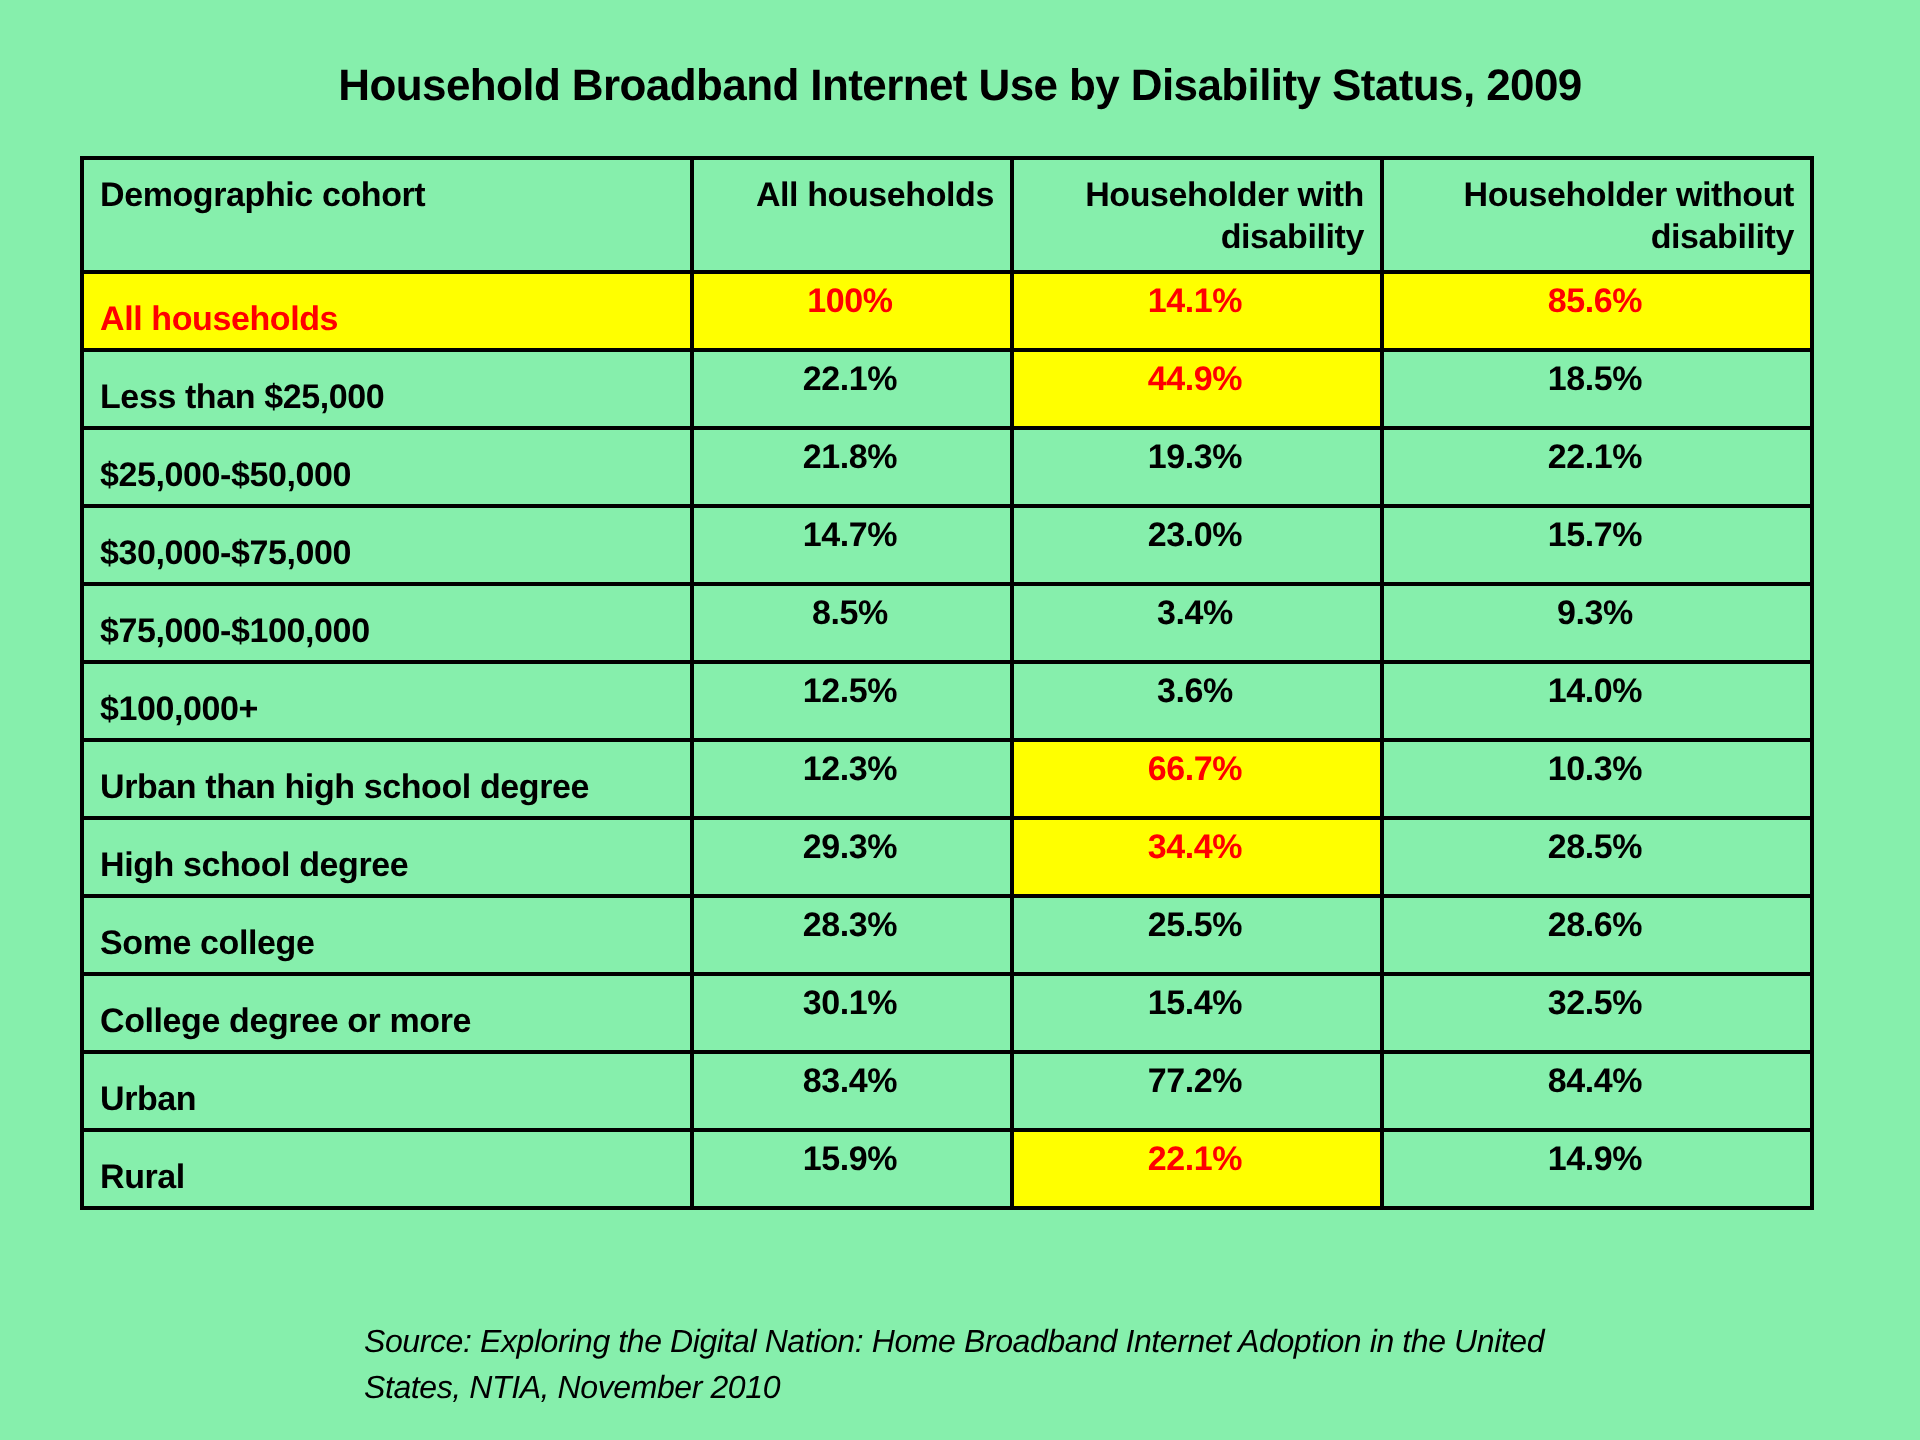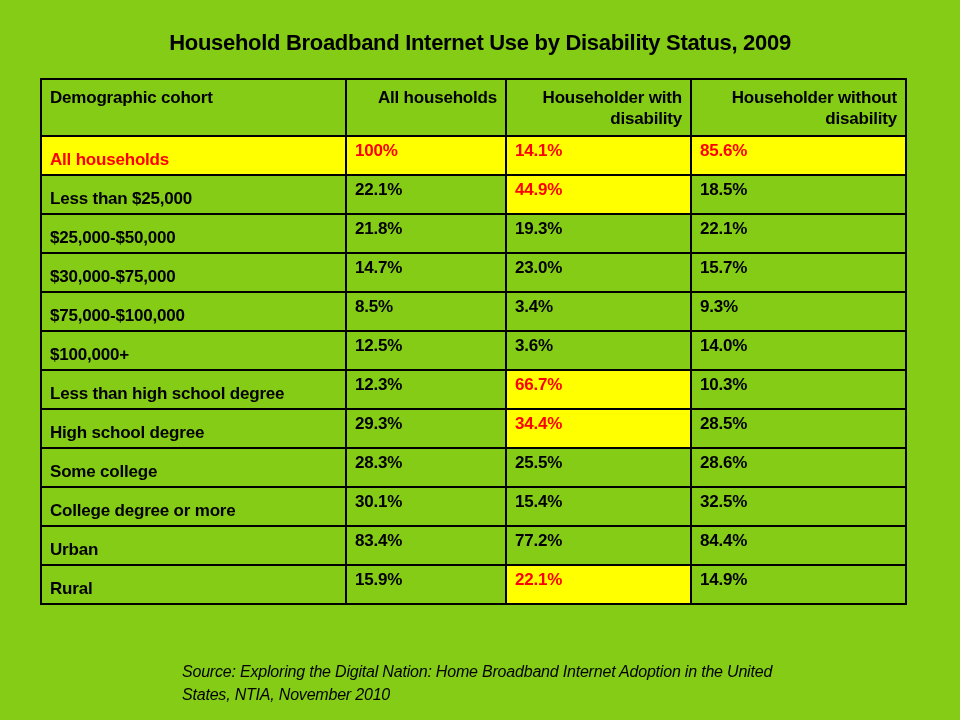--- a/index.html
+++ b/index.html
@@ -1,20 +1,20 @@
 <!DOCTYPE html>
 <html><head>
 <meta charset="utf-8">
 <style>
   html, body { margin: 0; padding: 0; background: #ffffff; }
   .slide {
     position: relative;
     width: 960px;
     height: 720px;
-    background: #84cc16;
+    background: #86efac;
     font-family: "Liberation Sans", sans-serif;
     color: #000;
     overflow: hidden;
   }
   .title {
     position: absolute;
     top: 30px;
     left: 0;
     width: 100%;
     margin: 0;
@@ -52,21 +52,21 @@
     height: 39px;
     font-size: 17px;
     letter-spacing: -0.2px;
   }
   .label-cell {
     text-align: left;
     vertical-align: middle;
     padding: 8px 8px 0 8px;
   }
   .value-cell {
-    text-align: left;
+    text-align: center;
     vertical-align: top;
     padding: 4px 10px 0 8px;
   }
   .hl-row td, td.hl-cell {
     background: var(--hl, #FFFF00);
     color: var(--accent, #FF0000);
     font-weight: bold;
   }
   .source {
     position: absolute;
@@ -133,21 +133,21 @@
           <td class="value-cell">3.4%</td>
           <td class="value-cell">9.3%</td>
         </tr>
         <tr>
           <td class="label-cell">$100,000+</td>
           <td class="value-cell">12.5%</td>
           <td class="value-cell">3.6%</td>
           <td class="value-cell">14.0%</td>
         </tr>
         <tr>
-          <td class="label-cell">Less than high school degree</td>
+          <td class="label-cell">Urban than high school degree</td>
           <td class="value-cell">12.3%</td>
           <td class="value-cell hl-cell">66.7%</td>
           <td class="value-cell">10.3%</td>
         </tr>
         <tr>
           <td class="label-cell">High school degree</td>
           <td class="value-cell">29.3%</td>
           <td class="value-cell hl-cell">34.4%</td>
           <td class="value-cell">28.5%</td>
         </tr>

